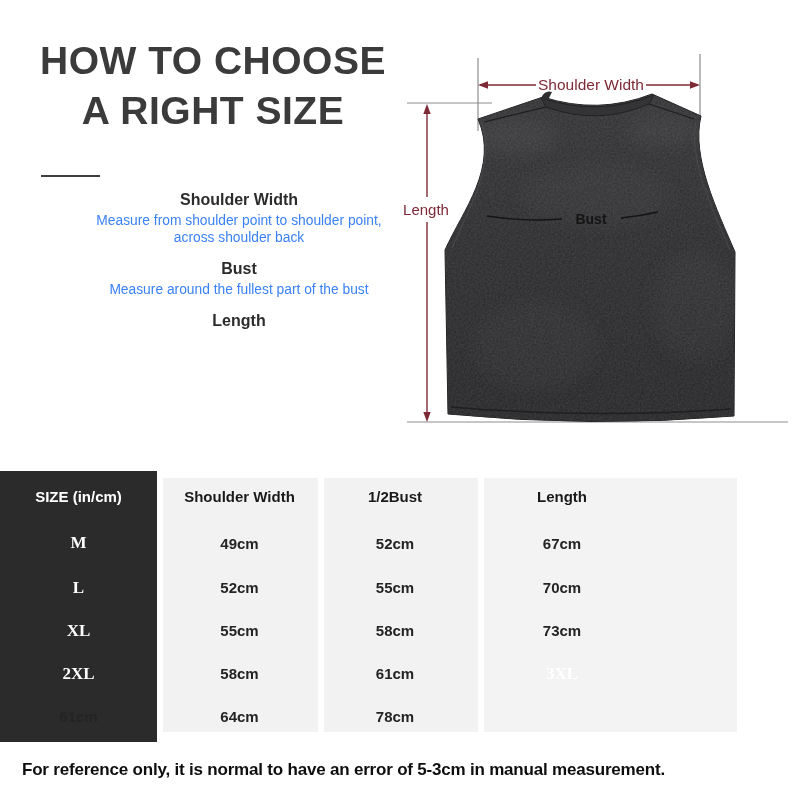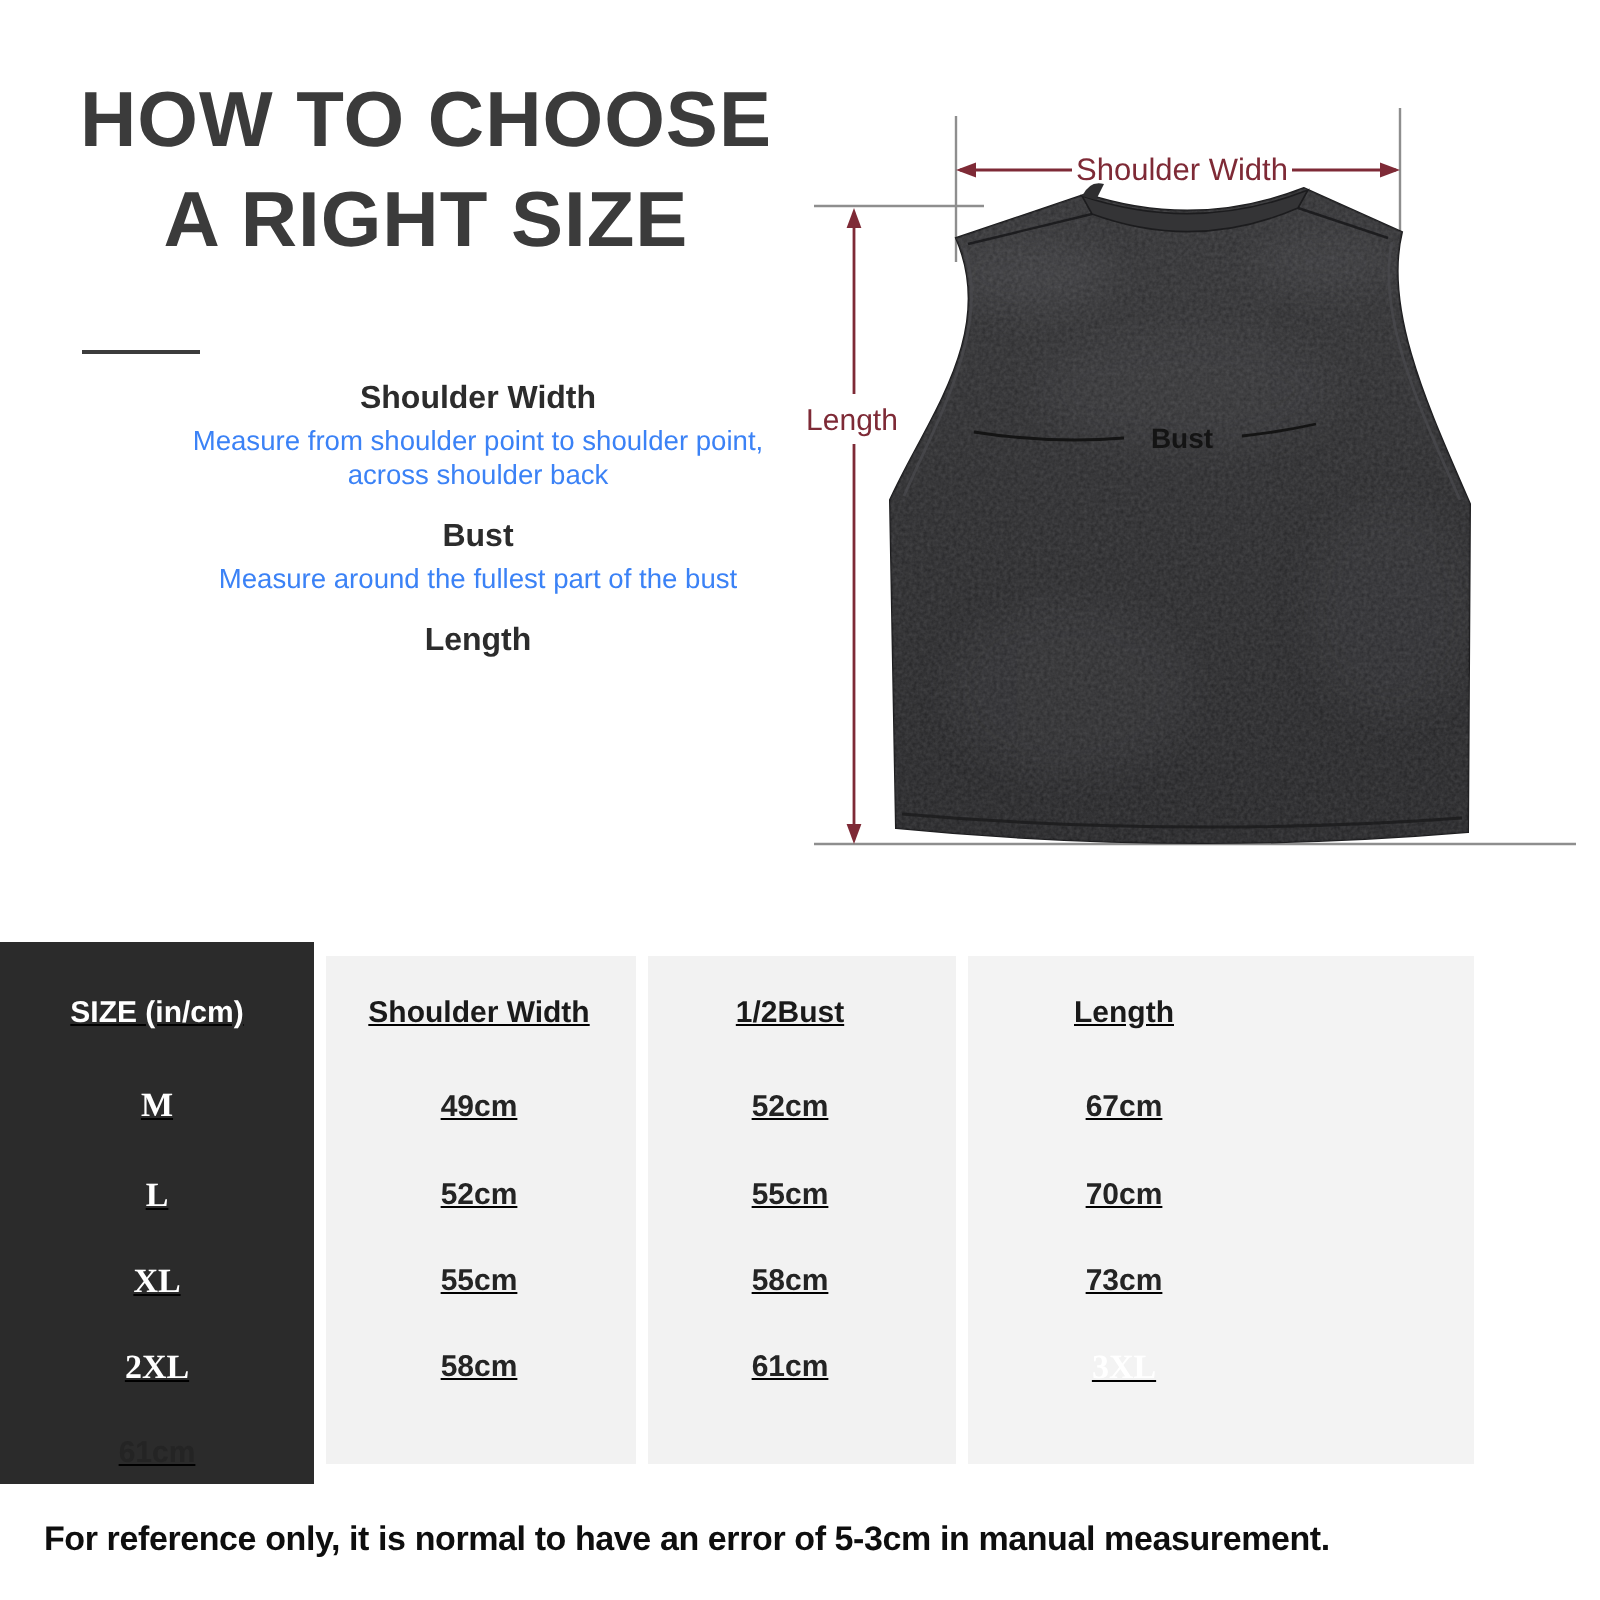--- a/index.html
+++ b/index.html
@@ -18,23 +18,23 @@
   
   .diagram{position:absolute;left:395px;top:45px;width:400px;height:392px;}
 
   
   .size-table{position:absolute;left:0;top:471px;width:800px;height:271px;}
   .blk{position:absolute;}
   .blk-size{left:0;top:0;width:157px;height:271px;background:#2b2b2b;}
   .blk-c1{left:163px;top:7px;width:155px;height:254px;background:#f2f2f2;}
   .blk-c2{left:324px;top:7px;width:154px;height:254px;background:#f2f2f2;}
   .blk-c3{left:484px;top:7px;width:253px;height:254px;background:#f3f3f3;}
-  .tbl-grid{position:absolute;left:0;top:12px;width:656px;height:264px;display:grid;
+  .tbl-grid{position:absolute;left:0;top:2px;width:656px;height:264px;display:grid;
             grid-template-columns:157px 165px 146px 188px;
-            grid-template-rows:47px 46px 43px 43px 43px 42px;text-decoration:underline;}
+            grid-template-rows:47px 46px 43px 43px 43px 42px;}
   .cell{display:flex;align-items:center;justify-content:center;}
   .cell.hdr-size{color:#ffffff;font-size:15px;font-weight:bold;}
   .cell.hdr{color:#1a1a1a;font-size:15px;font-weight:bold;}
   .cell.size-label{color:#ffffff;font-size:17px;font-weight:bold;
                    font-family:"Liberation Serif", serif;}
   .cell.val{color:#242424;font-size:15px;font-weight:600;}
 
   .note{position:absolute;left:22px;top:760px;font-size:17px;font-weight:600;
         color:#0e0e0e;letter-spacing:-.2px;}
 </style>
@@ -166,18 +166,20 @@
       <div class="cell val">55cm</div>
       <div class="cell val">58cm</div>
       <div class="cell val">73cm</div>
 
       <div class="cell size-label">2XL</div>
       <div class="cell val">58cm</div>
       <div class="cell val">61cm</div>
 
       <div class="cell size-label">3XL</div>
       <div class="cell val">61cm</div>
+      <div class="cell val">64cm</div>
+      <div class="cell val">78cm</div>
     </div>
   </div>
 
   <div class="note">For reference only, it is normal to have an error of 5-3cm in manual measurement.</div>
 
 </div>
 
 </body></html>

